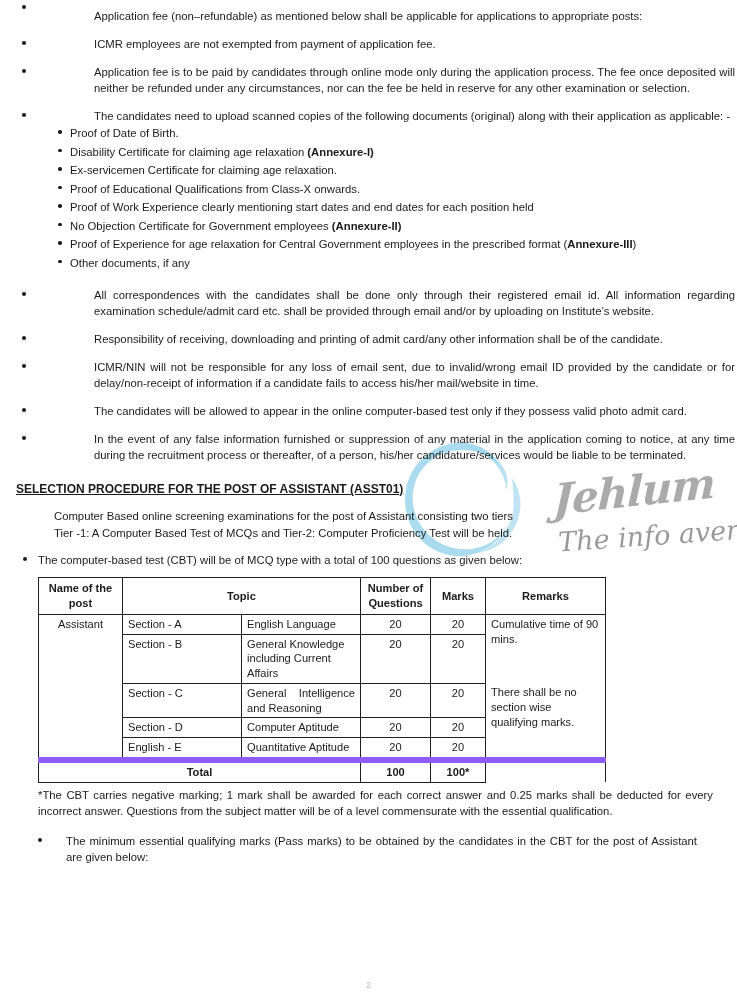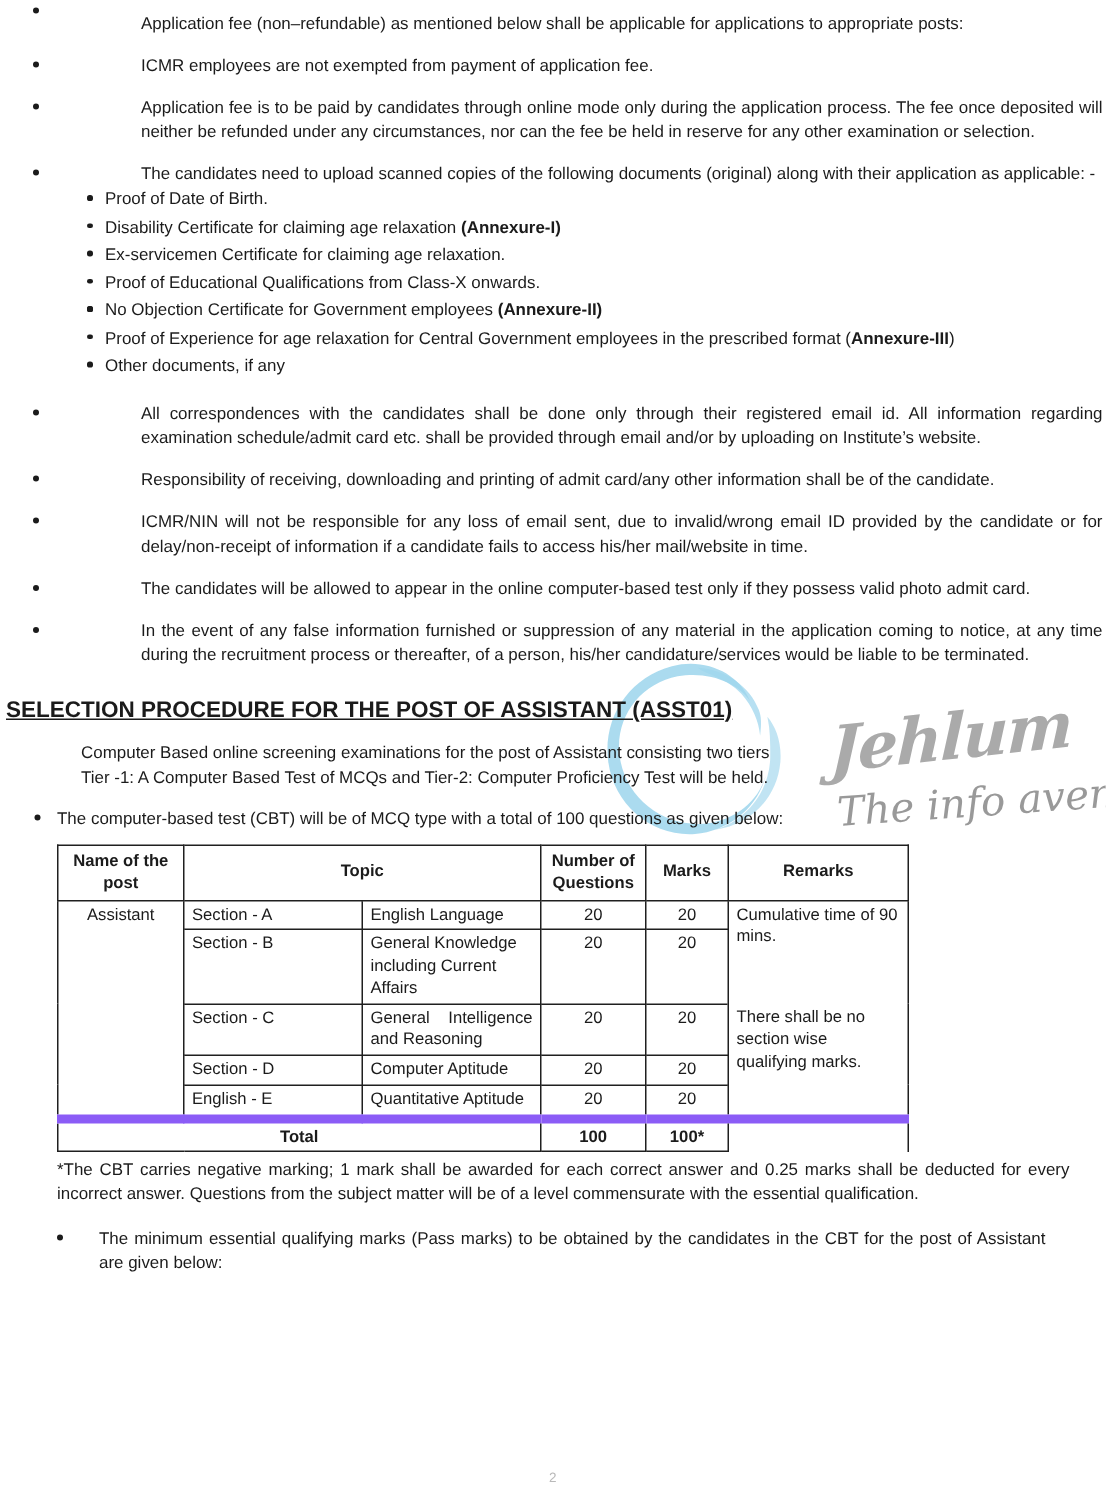--- a/index.html
+++ b/index.html
@@ -121,23 +121,23 @@
     text-align: center;
     padding: 2px 4px;
     height: 18px;
   }
   .fee-table th { font-weight: 700; }
 
   
   .sec-head {
     font-weight: 700;
     text-decoration: underline;
-    font-size: 15px;
+    font-size: 12px;
     margin: 6px 0 10px 0;
-    padding-left: 4px;
+    padding-left: 16px;
   }
   .plain-para {
     padding-left: 54px;
     margin-bottom: 11px;
   }
   .plain-para div { margin-bottom: 1px; }
 
   .tight-bullet {
     position: relative;
     padding-left: 38px;
@@ -261,21 +261,21 @@
     </div>
 
     <div class="bullet-row" style="margin-bottom:10px;">
       <span class="dot"></span>
       <div class="bullet-text">The candidates need to upload scanned copies of the following documents (original) along with their application as applicable: -</div>
       <ul class="sub-list">
         <li><span class="sdot"></span><span>Proof of Date of Birth.</span></li>
         <li><span class="sdot"></span><span>Disability Certificate for claiming age relaxation </span><b>(Annexure-I)</b></li>
         <li><span class="sdot"></span><span>Ex-servicemen Certificate for claiming age relaxation.</span></li>
         <li><span class="sdot"></span><span>Proof of Educational Qualifications from Class-X onwards.</span></li>
-        <li><span class="sdot"></span></li>
+        <li><span class="sdot"></span><span>Proof of Work Experience clearly mentioning start dates and end dates for each position held</span></li>
         <li><span class="sdot"></span><span>No Objection Certificate for Government employees </span><b>(Annexure-II)</b></li>
         <li><span class="sdot"></span><span>Proof of Experience for age relaxation for Central Government employees in the prescribed format (</span><b>Annexure-III</b><span>)</span></li>
         <li><span class="sdot"></span><span>Other documents, if any</span></li>
       </ul>
     </div>
 
     <div class="bullet-row" style="margin-top:16px;">
       <span class="dot"></span>
       <div class="bullet-text">All correspondences with the candidates shall be done only through their registered email id. All information regarding examination schedule/admit card etc. shall be provided through email and/or by uploading on Institute’s website.</div>
     </div>

